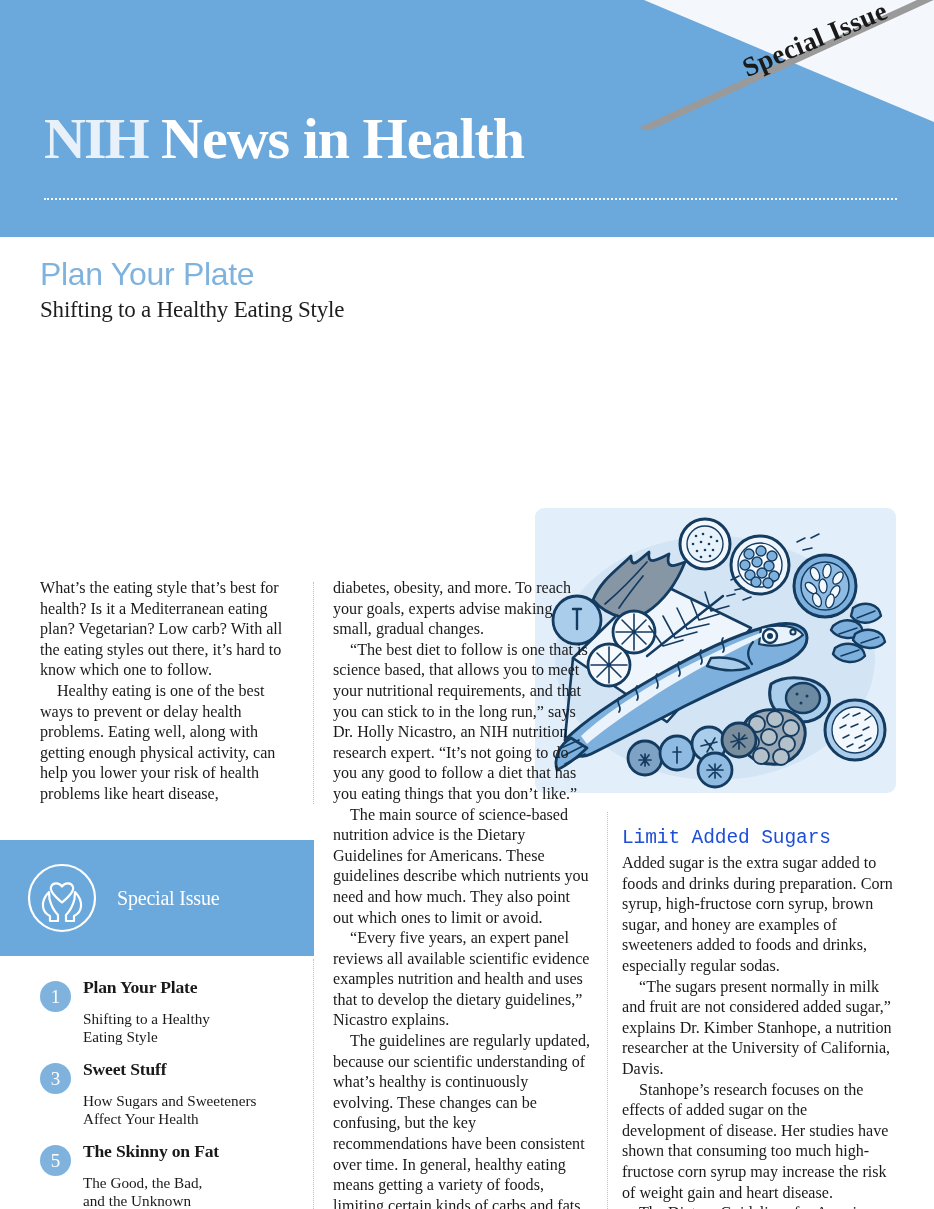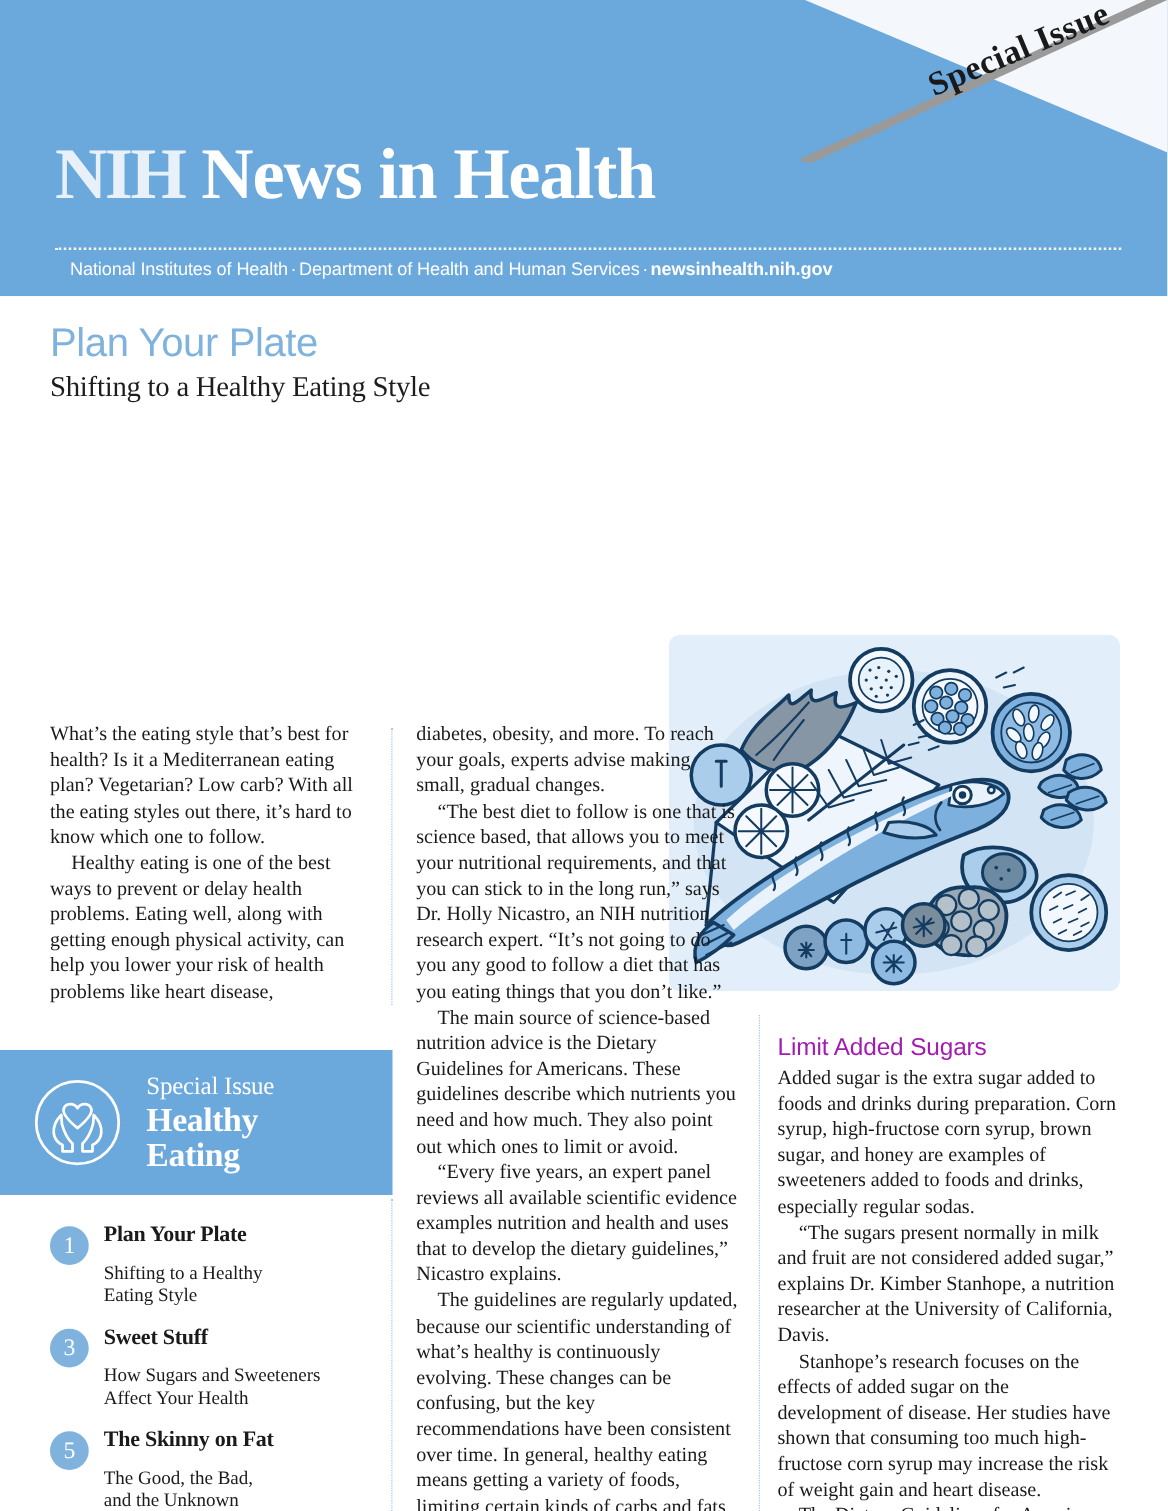--- a/index.html
+++ b/index.html
@@ -157,24 +157,24 @@
     top: 341px;
     width: 258px;
   }
   .col-right-bottom {
     position: absolute;
     left: 622px;
     top: 589px;
     width: 272px;
   }
   .section-head {
-    font-family: Liberation Sans, sans-serif;
+    font-family: Liberation Mono, monospace;
     font-size: 19.5px;
     line-height: 24px;
-    color: #a21caf;
+    color: #1d4ed8;
     letter-spacing: -0.1px;
     margin-bottom: 3px;
   }
 
   
   .vrule {
     position: absolute;
     border-left: 1px dotted #a9c6e0;
     width: 0;
   }
@@ -272,23 +272,20 @@
   <div class="special-issue-ribbon">Special Issue</div>
 
   <div class="logo-wrap">
     <div class="logo-line">
       <span class="logo-nih">NIH</span><span class="logo-rest"> News in Health</span>
     </div>
   </div>
 
   <div class="masthead-rule"></div>
 
-  <div class="tagline">
-    <span>National Institutes of Health</span><span class="sep">·</span><span>Department of Health and Human Services</span><span class="sep">·</span><span class="url">newsinhealth.nih.gov</span>
-  </div>
 </div>
 
 <div class="page">
 
   <div class="headline-block">
     <div class="article-kicker">Plan Your Plate</div>
     <div class="article-subhead">Shifting to a Healthy Eating Style</div>
   </div>
 
   <div class="illustration">
@@ -501,24 +498,20 @@
         <path d="M37 25.5 C34 21 27.5 21.5 26 26 C24.5 30.5 31 36.5 37 41.5
                  C43 36.5 49.5 30.5 48 26 C46.5 21.5 40 21 37 25.5 Z" fill="none" stroke="#ffffff" stroke-width="2.2" stroke-linejoin="round"></path>
         <path d="M24 31 C20 35 17.5 40 18 45.5 C18.4 50 21 53 25 55 L25 60 L33 60 L33 54
                  C29 50 26 44 24.5 38 Z" fill="none" stroke="#ffffff" stroke-width="2.2" stroke-linejoin="round"></path>
         <path d="M50 31 C54 35 56.5 40 56 45.5 C55.6 50 53 53 49 55 L49 60 L41 60 L41 54
                  C45 50 48 44 49.5 38 Z" fill="none" stroke="#ffffff" stroke-width="2.2" stroke-linejoin="round"></path>
       </svg>
     </div>
     <div class="promo-text">
       <div class="promo-kicker">Special Issue</div>
-      <div class="promo-title">
-        <div>Healthy</div>
-        <div>Eating</div>
-      </div>
     </div>
   </div>
 
   <div class="toc">
     <div class="toc-item">
       <div class="toc-num">1</div>
       <div class="toc-body">
         <div class="toc-title">Plan Your Plate</div>
         <div class="toc-sub">Shifting to a Healthy<br>Eating Style</div>
       </div>

